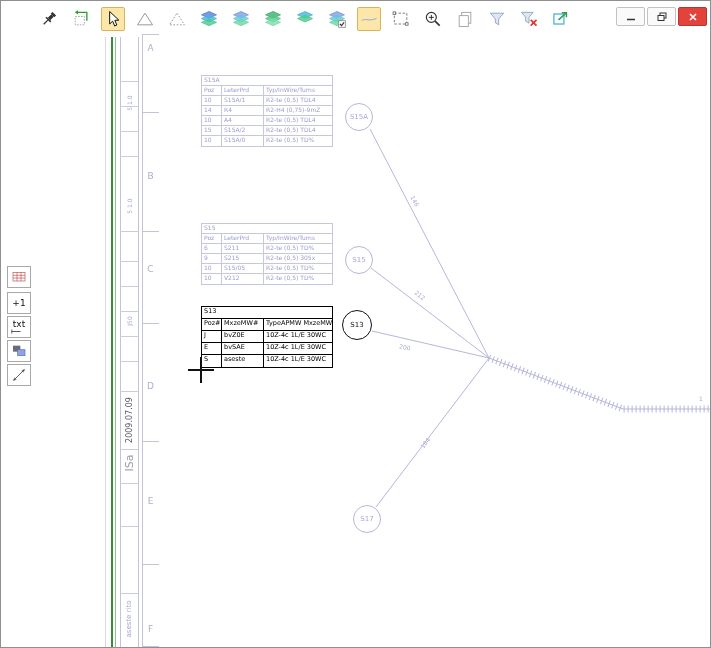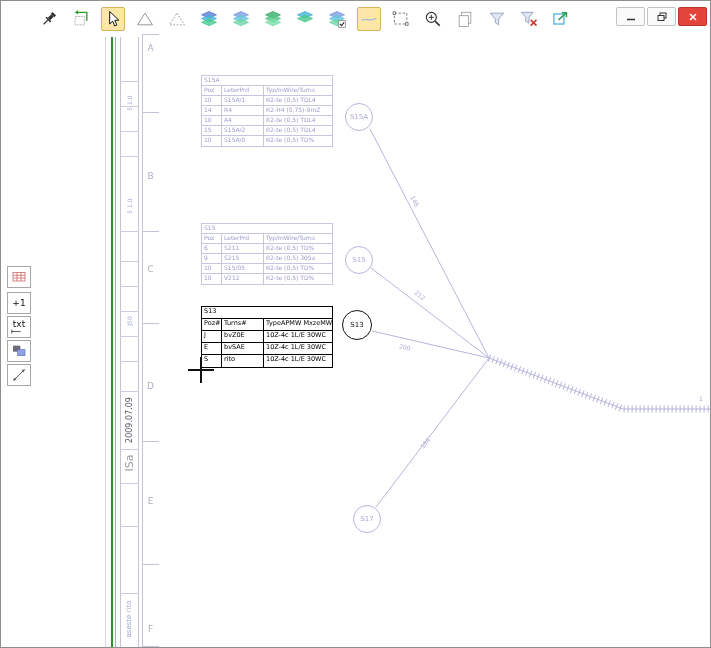--- a/index.html
+++ b/index.html
@@ -382,36 +382,36 @@
       <div class="trow">
         <div class="cell c0">10</div>
         <div class="cell c1">V212</div>
         <div class="cell c2">R2-te (0,5) TD%</div>
       </div>
     </div>
     <div class="dtable sel" style="left: 200px; top: 305px; width: 132px;">
       <div class="trow ttl">S13</div>
       <div class="trow">
         <div class="cell c0">Poz#</div>
-        <div class="cell c1">Turns#</div>
+        <div class="cell c1">MxzeMW#</div>
         <div class="cell c2">TypeAPMW MxzeMW</div>
       </div>
       <div class="trow">
         <div class="cell c0">J</div>
         <div class="cell c1">bvZ0E</div>
         <div class="cell c2">10Z-4c 1L/E 30WC</div>
       </div>
       <div class="trow">
         <div class="cell c0">E</div>
         <div class="cell c1">bvSAE</div>
         <div class="cell c2">10Z-4c 1L/E 30WC</div>
       </div>
       <div class="trow">
         <div class="cell c0">S</div>
-        <div class="cell c1">rito</div>
+        <div class="cell c1">aseste</div>
         <div class="cell c2">10Z-4c 1L/E 30WC</div>
       </div>
     </div>
     <div class="node" style="left: 344px; top: 102px; width: 28px; height: 28px;">
       <span>S15A</span>
     </div>
     <div class="node" style="left: 344px; top: 245px; width: 28px; height: 28px;">
       <span>S15</span>
     </div>
     <div class="node sel" style="left: 341px; top: 309px; width: 30px; height: 30px;">

